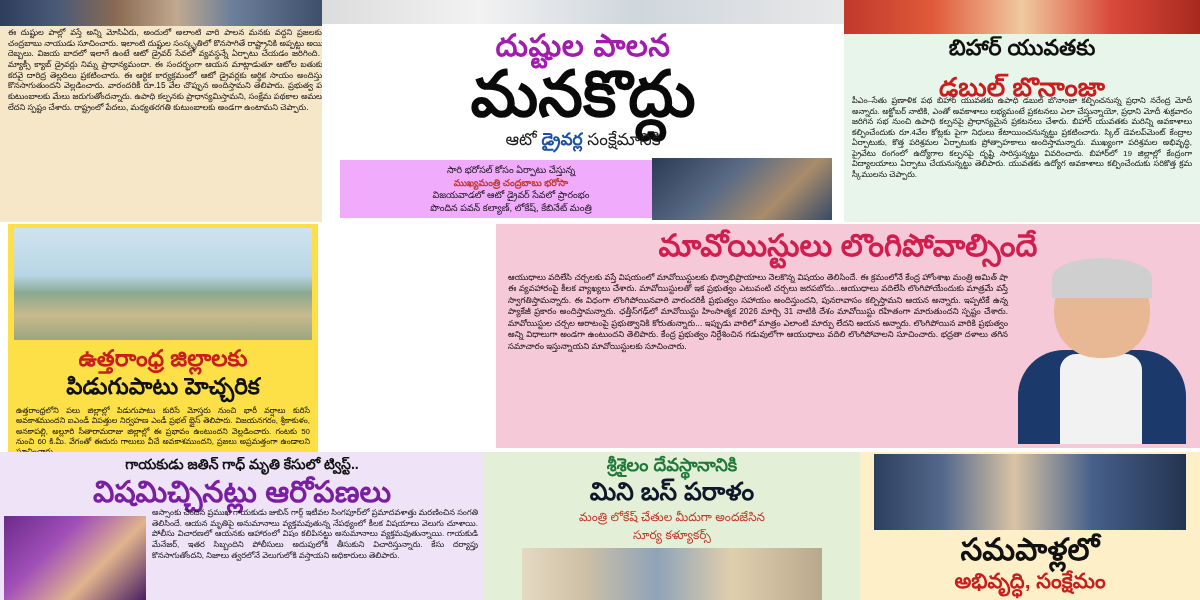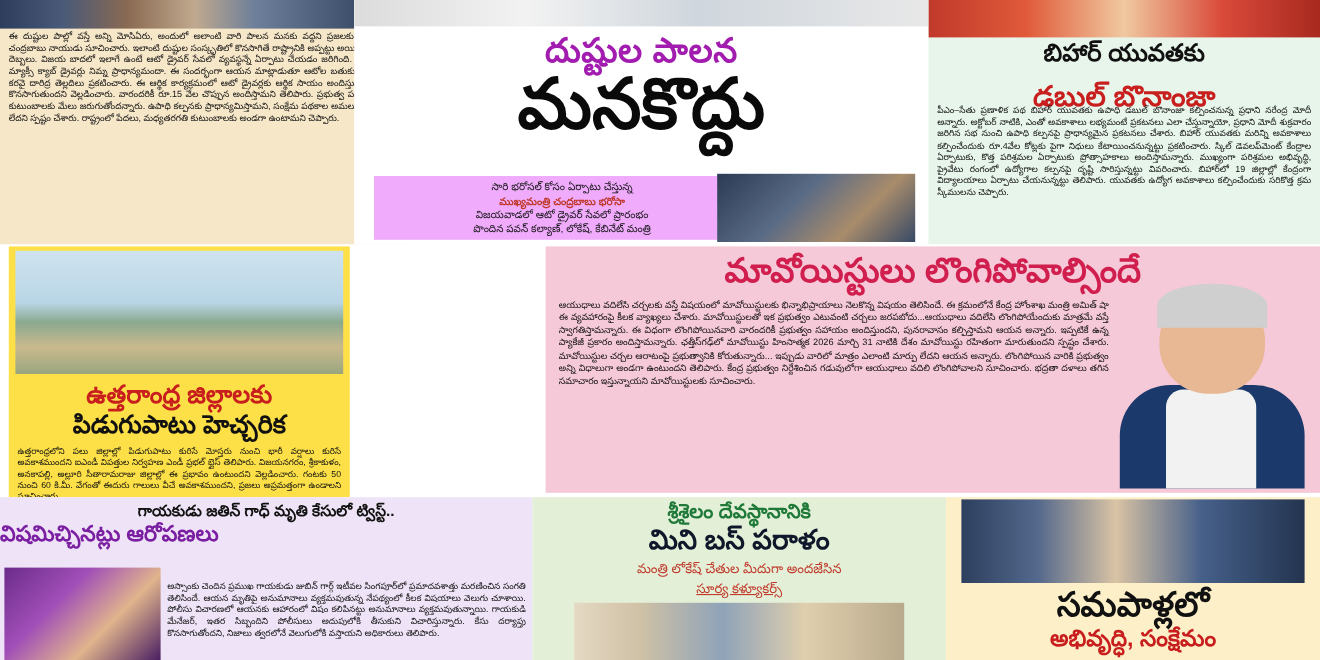--- a/index.html
+++ b/index.html
@@ -64,32 +64,32 @@
   #c5 .txt .body-txt{font-size:8.4px;line-height:1.36;}
   #c5 .portrait{position:absolute;right:6px;top:34px;width:186px;height:186px;}
   #c5 .p-head{position:absolute;left:46px;top:4px;width:96px;height:96px;border-radius:50% 50% 46% 46%;background:#e8b894;}
   #c5 .p-hair{position:absolute;left:44px;top:0px;width:100px;height:40px;border-radius:50% 50% 0 0;background:#cfcfcf;}
   #c5 .p-body{position:absolute;left:10px;top:92px;width:168px;height:94px;border-radius:46px 46px 0 0;background:#1b3a6b;}
   #c5 .p-kurta{position:absolute;left:52px;top:96px;width:82px;height:90px;background:#f2f2f2;border-radius:16px 16px 0 0;}
 
   
   #c6{left:0px;top:452px;width:484px;height:148px;background:#efe4f7;}
   #c6 .kicker{position:absolute;left:0;top:4px;width:484px;text-align:center;color:#111;font-size:14px;font-weight:bold;}
-  #c6 .h1{position:absolute;left:0;top:24px;width:484px;color:#7b1fa2;font-size:20px;font-weight:bold;}
+  #c6 .h1{position:absolute;left:0;top:24px;width:484px;text-align:center;color:#7b1fa2;font-size:30px;font-weight:bold;}
   #c6 .photo{position:absolute;left:4px;top:64px;width:142px;height:84px;
     background:linear-gradient(135deg,#6b2b8a 0%,#a14fb8 35%,#e0b48c 65%,#4a1f63 100%);}
-  #c6 .txt{position:absolute;left:152px;top:76px;width:326px;}
+  #c6 .txt{position:absolute;left:152px;top:56px;width:326px;}
   #c6 .txt .body-txt{font-size:8.1px;line-height:1.32;}
 
   
   #c7{left:484px;top:452px;width:376px;height:148px;background:#e3efd6;}
   #c7 .h1{position:absolute;left:0;top:4px;width:376px;text-align:center;color:#1f7a3a;font-size:18px;font-weight:bold;}
   #c7 .h2{position:absolute;left:0;top:26px;width:376px;text-align:center;color:#0f172a;font-size:25px;font-weight:bold;}
   #c7 .sub1{position:absolute;left:0;top:58px;width:376px;text-align:center;color:#c0392b;font-size:12px;}
-  #c7 .sub2{position:absolute;left:0;top:76px;width:376px;text-align:center;color:#c0392b;font-size:12px;text-decoration:underline;}
+  #c7 .sub2{position:absolute;left:0;top:76px;width:376px;text-align:center;color:#c0392b;font-size:12px;}
   #c7 .photo{position:absolute;left:38px;top:96px;width:300px;height:52px;
     background:linear-gradient(90deg,#e6d9c3 0%,#cfc1a6 20%,#8fa3b8 45%,#e0cfae 70%,#b9a98c 100%);}
 
   
   #c8{left:860px;top:452px;width:340px;height:148px;background:#fdf0c9;}
   #c8 .photo{position:absolute;left:14px;top:2px;width:312px;height:76px;
     background:linear-gradient(90deg,#2d3f5e 0%,#53688c 22%,#d9c3a4 45%,#46608a 70%,#23344f 100%);}
   #c8 .h1{position:absolute;left:0;top:82px;width:340px;text-align:center;color:#111;font-size:31px;font-weight:bold;}
   #c8 .h2{position:absolute;left:0;top:118px;width:340px;text-align:center;color:#c81e1e;font-size:21px;font-weight:bold;}
 </style>
@@ -100,20 +100,23 @@
 
   <div class="card" id="c1">
     <div id="c1-photostrip"></div>
     <div class="body-txt">ఈ దుష్టుల పాల్లో వస్తే అన్ని మోసిఏరు, అందులో అలాంటి వారి పాలన మనకు వద్దని ప్రజలకు ముఖ్యమంత్రి చంద్రబాబు నాయుడు సూచించారు. ఇలాంటి దుష్టుల సంస్కృతిలో కొనసాగితే రాష్ట్రానికి అప్పట్టు అయినా కోలుకోలేని దెబ్బలు. విజయ బాదలో ఇలాగే ఉంటే ఆటో డ్రైవర్ సేవలో వ్యవస్థన్నే ఏర్పాటు చేయడం జరిగింది. ఆటో, ట్యాక్సీ, మ్యాక్సీ క్యాబ్ డ్రైవర్లు నిమ్న ప్రాధాన్యమందా. ఈ సందర్భంగా ఆయన మాట్లాడుతూ ఆటోల బతుకు కోసం ఉపాధి కరవై దారిద్ర తెల్లదిలు ప్రకటించారు. ఈ ఆర్థిక కార్యక్రమంలో ఆటో డ్రైవర్లకు ఆర్థిక సాయం అందిస్తున్న కార్యక్రమం కొనసాగుతుందని వెల్లడించారు. వారందరికీ రూ.15 వేల చొప్పున అందిస్తామని తెలిపారు. ప్రభుత్వ పథకాలతో ఆటో కుటుంబాలకు మేలు జరుగుతోందన్నారు. ఉపాధి కల్పనకు ప్రాధాన్యమిస్తామని, సంక్షేమ పథకాల అమలులో రాజీపడేది లేదని స్పష్టం చేశారు. రాష్ట్రంలో పేదలు, మధ్యతరగతి కుటుంబాలకు అండగా ఉంటామని చెప్పారు.</div>
   </div>
 
   <div class="card" id="c2">
     <div class="topstrip"></div>
     <div class="kicker hl">దుష్టుల పాలన</div>
     <div class="mega hl">మనకొద్దు</div>
+    <div class="sub">
+      <span>ఆటో </span><span class="blue">డ్రైవర్ల</span><span> సంక్షేమానికి</span>
+    </div>
     <div class="capbox">
       <div>సారి భ‌రోస‌ల్ కోసం ఏర్పాటు చేస్తున్న</div>
       <div class="red">ముఖ్యమంత్రి చంద్రబాబు భరోసా</div>
       <div>విజయవాడలో ఆటో డ్రైవర్ సేవలో ప్రారంభం</div>
       <div>పొందిన పవన్ కల్యాణ్, లోకేష్, కేబినేట్ మంత్రి</div>
     </div>
     <div class="photo"></div>
   </div>
 
   <div class="card" id="c3">

